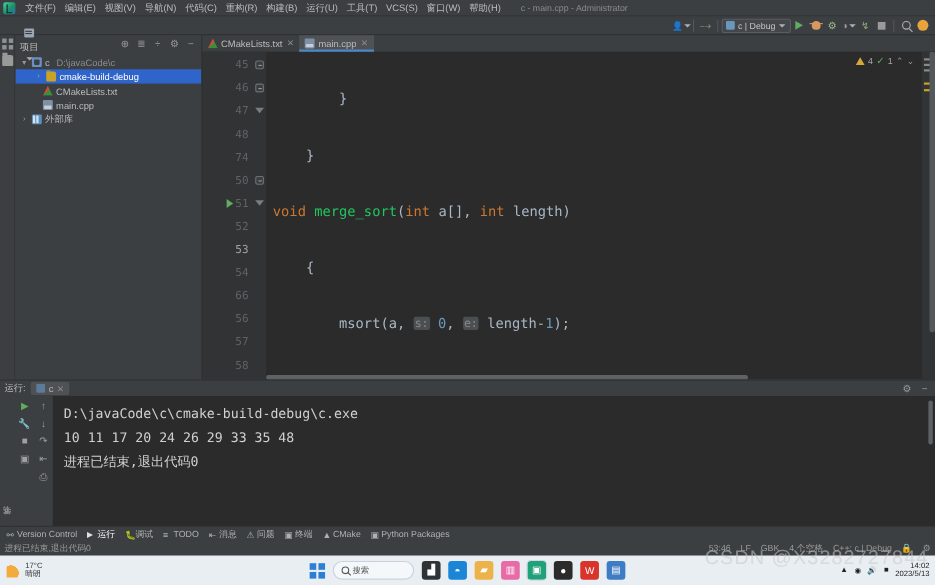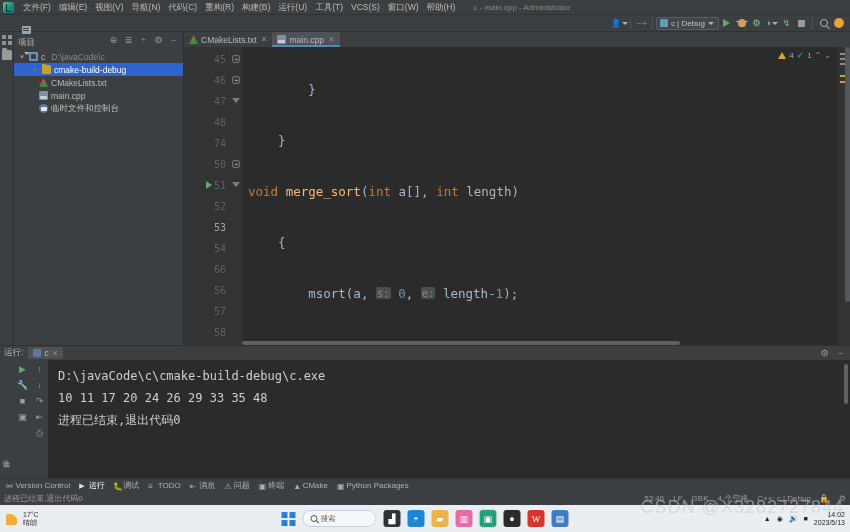--- a/index.html
+++ b/index.html
@@ -133,21 +133,21 @@
   .fc .minus { position:absolute; left:2px; top:6px; width:8px; height:8px; border:1px solid #6e7174; border-radius:2px; background:#3c3f41;}
   .fc .minus::after{content:"";position:absolute;left:1.5px;top:3px;width:3px;height:1px;background:#9a9a9a;}
   .fc .tri { position:absolute; left:2px; top:7px; width:0;height:0;border-left:4px solid transparent;border-right:4px solid transparent;border-top:5px solid #7a7d80;}
 
   .code {
     flex: 1; padding-top: 2px; font-family: "DejaVu Sans Mono", monospace; font-size: 12.5px;
     color: #a9b7c6; white-space: pre; overflow: hidden; position: relative;
   }
   .ln { height: 21px; line-height: 21px; padding-left: 6px; }
   .kw { color: #cc7832; }
-  .fn { color: #fdba74; margin-top: 24px; }
+  .fn { color: #22c55e; margin-top: 24px; }
   .num { color: #6897bb; }
   .hint {
     color: #888; font-size: 10.5px; background: #4c4f51; border-radius: 2px;
     padding: 0 1px; vertical-align: 1px;
   }
 
   
   .inspect {
     position: absolute; right: 16px; top: 2px; display: flex; align-items: center; gap: 3px;
     font-size: 8px; color: #a9a9a9; background: rgba(43,43,43,.9); padding: 1px 3px; border-radius: 2px;
@@ -217,21 +217,21 @@
 
   
   .taskbar {
     position: absolute; left: 0; bottom: 0; width: 850px; height: 27px;
     background: #e9eef3; display: flex; align-items: center;
   }
   .weather { display:flex; align-items:center; gap:4px; margin-left:6px; }
   .moon-alt { width:13px;height:13px;background:
      radial-gradient(circle at 30% 70%, #f3ab3c 55%, transparent 56%); }
   .wx-txt { font-size: 7px; color:#333; line-height:8px; }
-  .tb-center { position:absolute; left:50%; transform:translateX(-50%); display:flex; align-items:center; gap:7px;font-family:Liberation Serif, serif; }
+  .tb-center { position:absolute; left:50%; transform:translateX(-50%); display:flex; align-items:center; gap:7px; }
   .win-logo { width:14px;height:14px; background:
       linear-gradient(#2b7fd4,#2b7fd4) 0 0/6px 6px no-repeat,
       linear-gradient(#2b7fd4,#2b7fd4) 8px 0/6px 6px no-repeat,
       linear-gradient(#2b7fd4,#2b7fd4) 0 8px/6px 6px no-repeat,
       linear-gradient(#2b7fd4,#2b7fd4) 8px 8px/6px 6px no-repeat; }
   .searchbox {
     width: 74px; height: 17px; border-radius: 9px; background:#f5f8fb; border:1px solid #c9d2db;
     display:flex; align-items:center; gap:3px; padding-left:7px; font-size:7.5px; color:#555;
   }
   .s-mag { width:7px;height:7px;border:1.2px solid #555;border-radius:50%;position:relative;flex:none;}
@@ -348,24 +348,24 @@
         <div class="node" style="padding-left:14px;">
           <span class="tw"></span>
           <span class="ico cmk"></span>
           <span>CMakeLists.txt</span>
         </div>
         <div class="node" style="padding-left:14px;">
           <span class="tw"></span>
           <span class="ico cpp"></span>
           <span>main.cpp</span>
         </div>
-        <div class="node" style="padding-left:14px;">
-          <span class="tw"></span>
-          <span class="ico term"></span>
-          <span>临时文件和控制台</span>
+        <div class="node">
+          <span class="tw">›</span>
+          <span class="ico lib"></span>
+          <span>外部库</span>
         </div>
       </div>
     </div>
 
     <div class="editor">
 
       <div class="tabs">
         <div class="tab">
           <span class="ico cmk"></span>
           <span>CMakeLists.txt</span>

